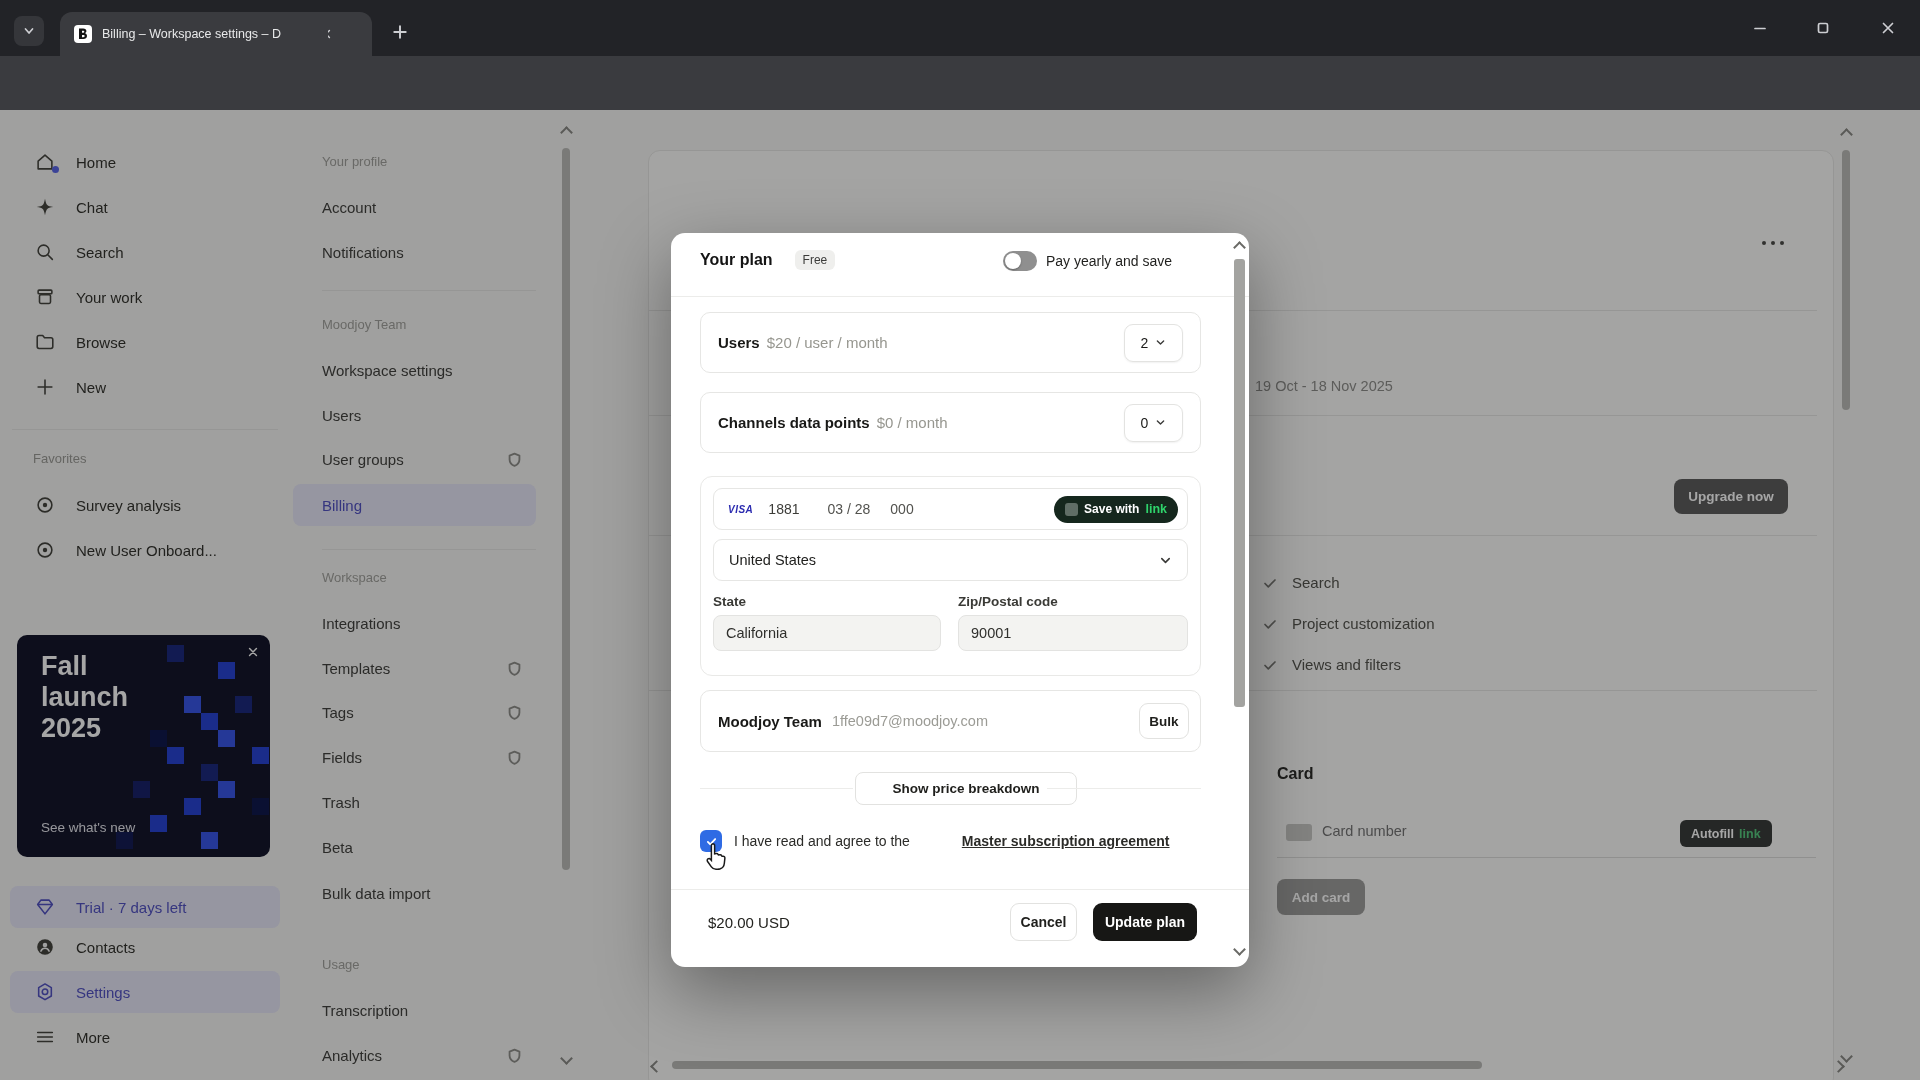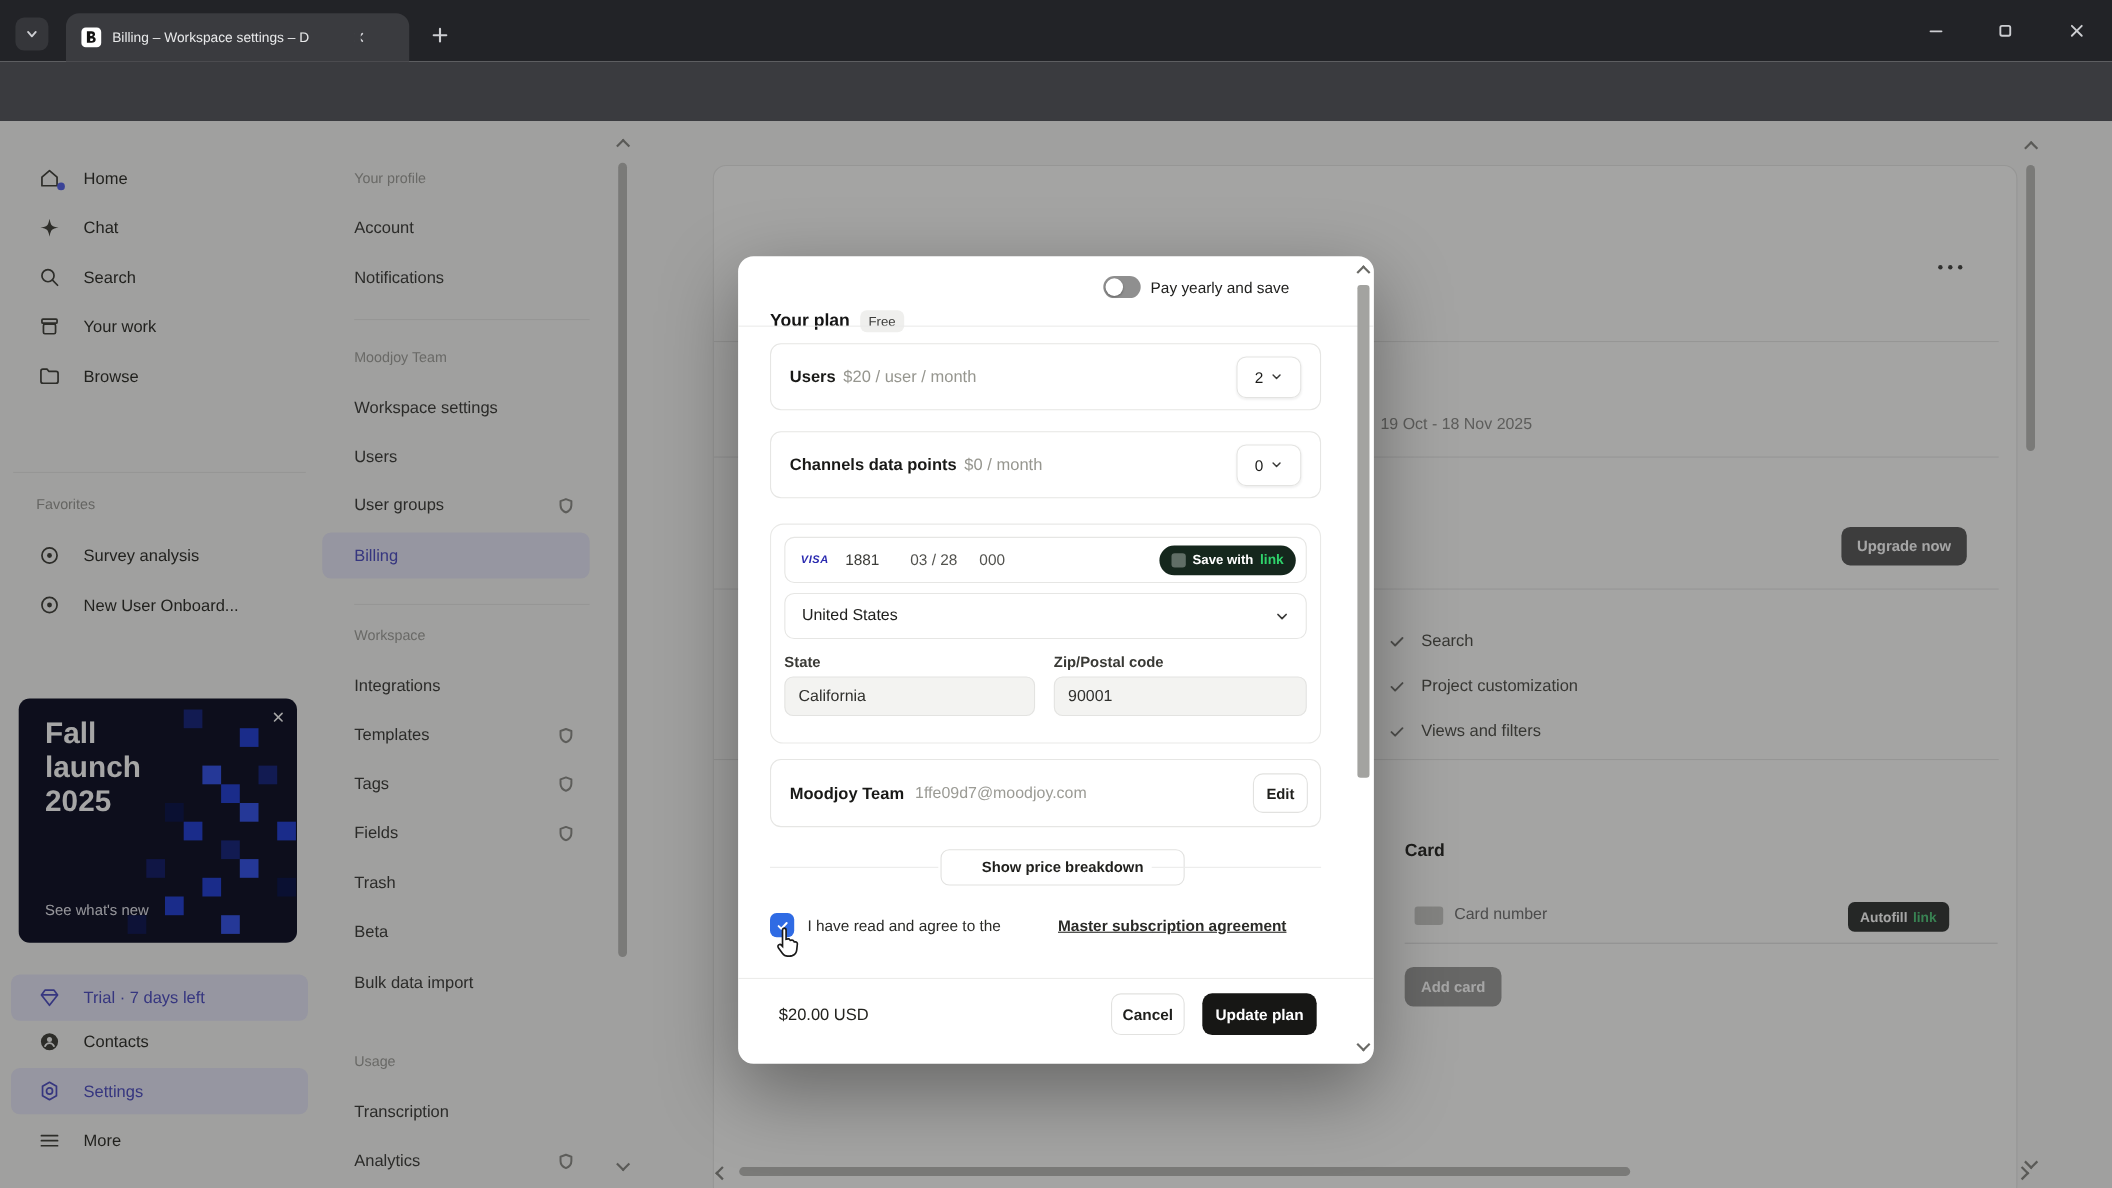--- a/index.html
+++ b/index.html
@@ -208,20 +208,28 @@
       <span class="lbl">Your work</span>
     </div>
     <div class="srow" style="top:211px;">
       <span class="icn">
           <svg width="22" height="22" viewBox="0 0 24 24">
             <path class="st" d="M3.5 7a2 2 0 0 1 2-2h4l2 2.3h7a2 2 0 0 1 2 2V17a2 2 0 0 1-2 2h-13a2 2 0 0 1-2-2Z"></path>
           </svg>
         </span>
       <span class="lbl">Browse</span>
     </div>
+    <div class="srow" style="top:256px;">
+      <span class="icn">
+          <svg width="22" height="22" viewBox="0 0 24 24">
+            <path class="st" d="M12 4.5v15M4.5 12h15"></path>
+          </svg>
+        </span>
+      <span class="lbl">New</span>
+    </div>
 
     <div class="divider" style="left:12px;top:319px;width:266px;"></div>
     <div class="abs" style="left:33px;top:341px;font-size:13px;color:#9b9b97;">Favorites</div>
 
     <div class="srow" style="top:374px;">
       <span class="icn">
           <svg width="22" height="22" viewBox="0 0 24 24">
             <circle class="st" cx="12" cy="12" r="7.5"></circle>
             <circle fill="currentColor" cx="12" cy="12" r="2.4"></circle>
           </svg>
@@ -438,21 +446,21 @@
     <span class="abs chev down" style="left:1842px;top:942px;"></span>
 
     <span class="abs chev left" style="left:652px;top:952px;"></span>
     <div class="sb-thumb" style="left:672px;top:951px;width:810px;height:8px;"></div>
     <span class="abs chev right" style="left:1834px;top:952px;"></span>
 
     <div class="dimmer"></div>
   </div>
 
   <div class="modal">
-    <div class="abs flex" style="left:29px;top:17px;gap:9px;margin-top:32px;">
+    <div class="abs flex" style="left:29px;top:17px;gap:22px;">
       <span style="font-size:16px;font-weight:700;color:#141414;">Your plan</span>
       <span style="background:#efefed;border-radius:6px;padding:3px 8px;font-size:12px;color:#3c3c3a;">Free</span>
     </div>
     <div class="abs" style="left:332px;top:18px;width:34px;height:20px;border-radius:10px;background:#8f8f8f;">
       <span style="position:absolute;left:2px;top:2px;width:16px;height:16px;border-radius:50%;background:#fff;box-shadow:0 1px 2px rgba(0,0,0,.3);"></span>
     </div>
     <div class="abs" style="left:375px;top:20px;font-size:14px;color:#1f1f1d;">Pay yearly and save</div>
     <div class="divider" style="left:0;top:63px;width:578px;background:#ececea;"></div>
 
     <div class="mrow" style="top:79px;height:61px;padding-left:17px;">
@@ -503,21 +511,21 @@
         <div style="width:232px;">
           <div style="font-size:13.5px;color:#3a3a36;font-weight:600;">Zip/Postal code</div>
           <input class="input" style="margin-top: 6px;" readonly="" value="90001">
         </div>
       </div>
     </div>
 
     <div class="mrow" style="top:457px;height:62px;padding:0 11px 0 17px;">
       <span class="mlabel">Moodjoy Team</span>
       <span style="font-size:14.5px;color:#9b9b95;margin-left:10px;">1ffe09d7@moodjoy.com</span>
-      <span class="btn ghost" style="margin-left:auto;width:50px;height:36px;font-size:13.5px;">Edit</span>
+      <span class="btn ghost" style="margin-left:auto;width:50px;height:36px;font-size:13.5px;">Bulk</span>
     </div>
 
     <div class="divider" style="left:29px;top:555px;width:153px;background:#ececea;"></div>
     <div class="abs btn ghost" style="left:184px;top:539px;width:222px;height:33px;font-size:13.5px;border-radius:8px;">Show price breakdown</div>
     <div class="divider" style="left:376px;top:555px;width:154px;background:#ececea;"></div>
 
     <div class="abs flex" style="left:29px;top:597px;width:22px;height:22px;border-radius:6px;background:#2f6be4;justify-content:center;">
       <svg width="13" height="13" viewBox="0 0 16 16" style="color:#fff;">
           <path class="st" style="stroke-width:2.2;" d="M3.5 8.5l3 3L12.5 5"></path>
         </svg>

